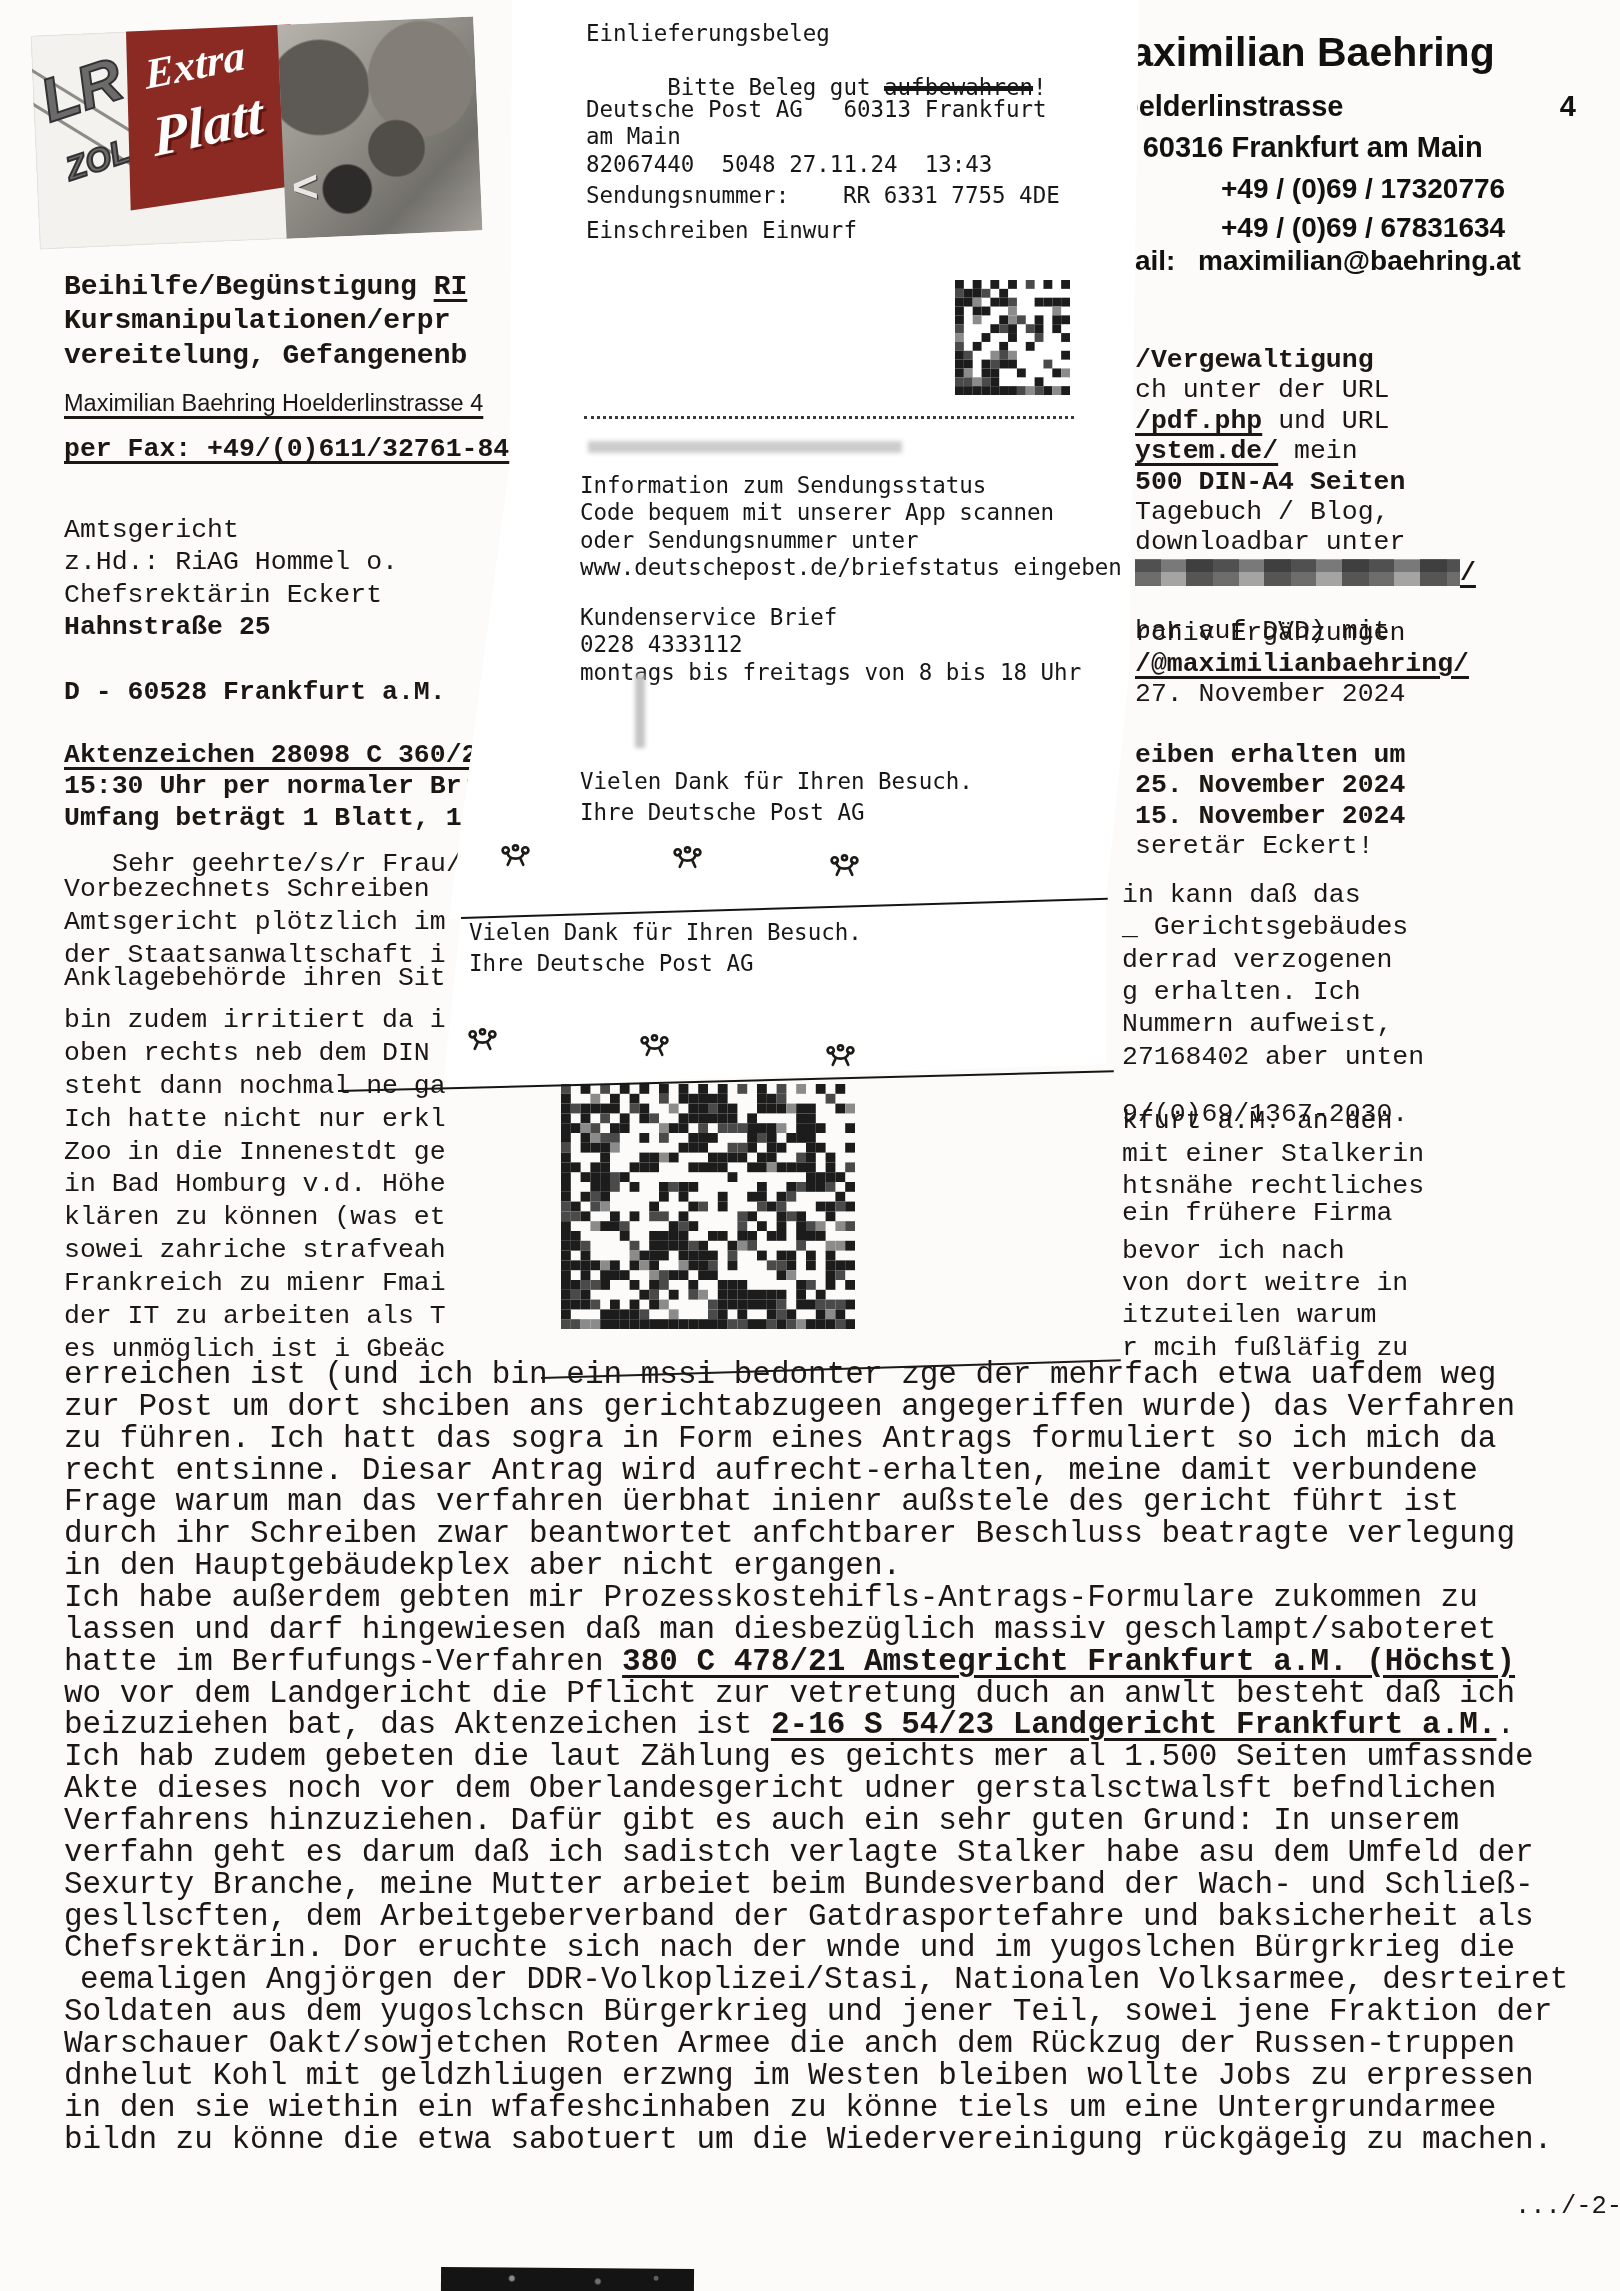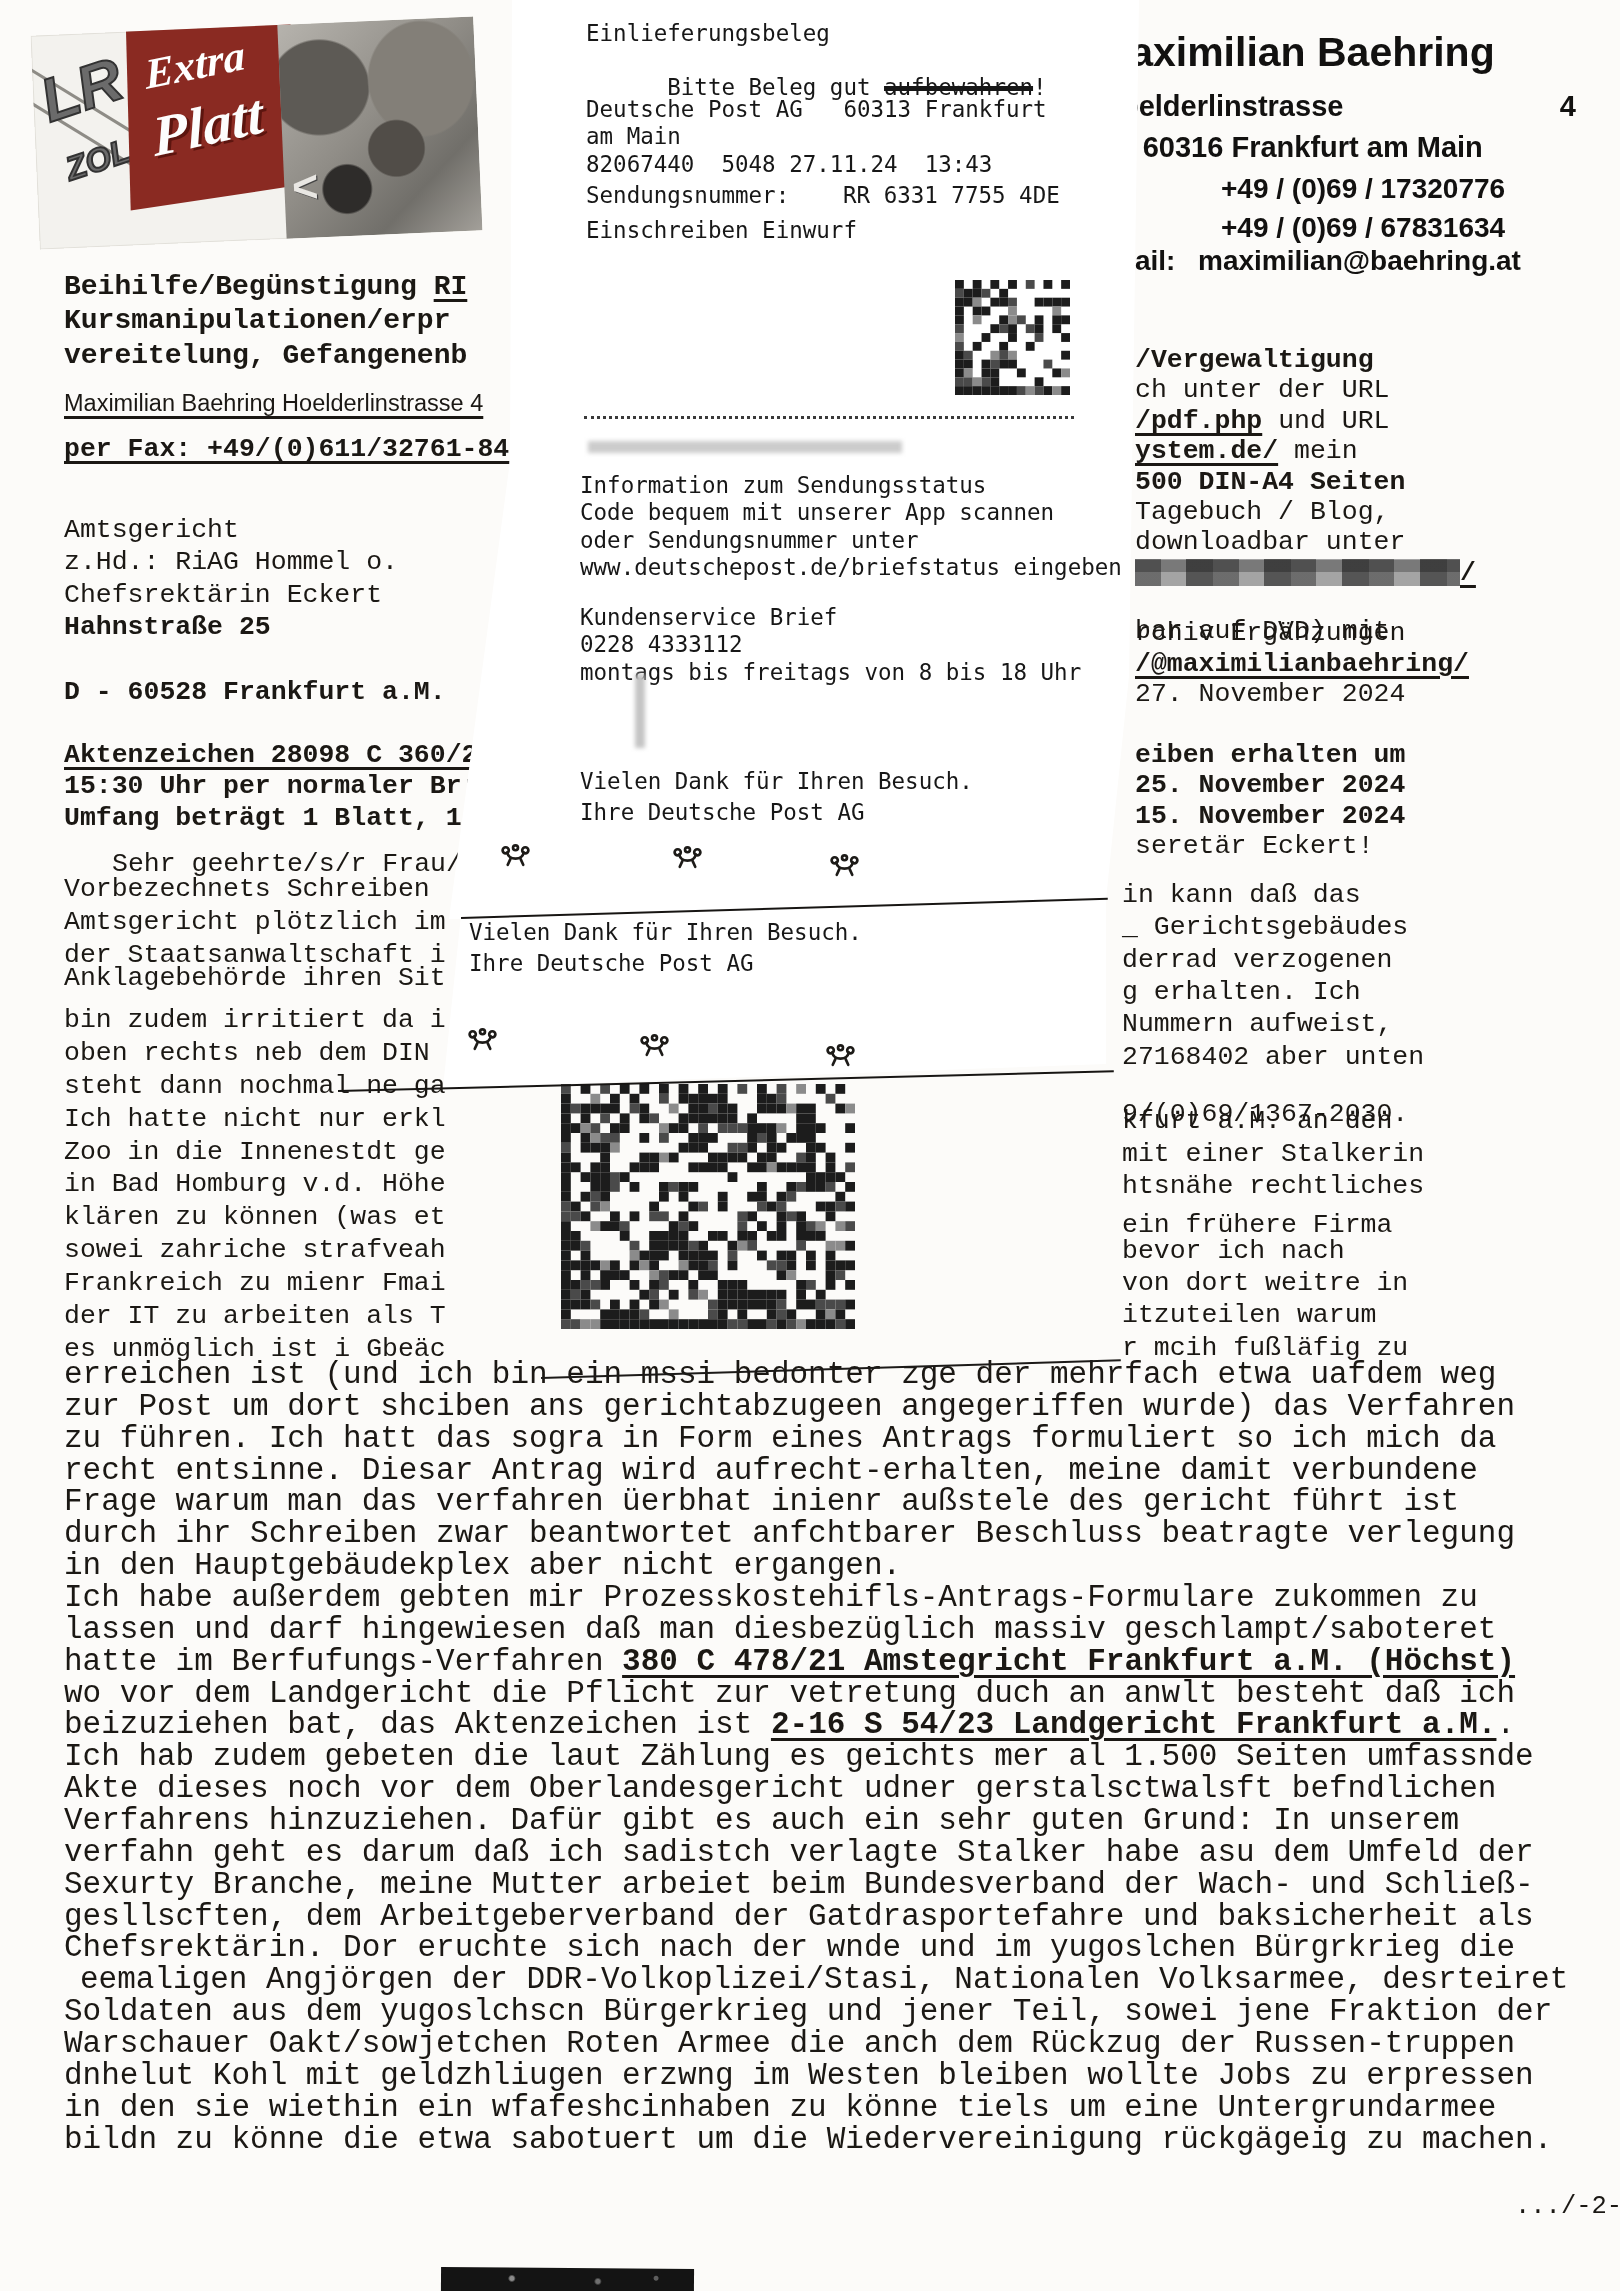--- a/index.html
+++ b/index.html
@@ -177,21 +177,21 @@
       <div class="tline" style="top: 0px;"><span>in kann daß das</span></div>
       <div class="tline" style="top: 32px;"><span>_ Gerichtsgebäudes</span></div>
       <div class="tline" style="top: 65px;"><span>derrad verzogenen</span></div>
       <div class="tline" style="top: 97px;"><span>g erhalten. Ich</span></div>
       <div class="tline" style="top: 129px;"><span>Nummern aufweist,</span></div>
       <div class="tline" style="top: 162px;"><span>27168402 aber unten</span></div>
       <div class="tline" style="top: 202px; margin-top: 17px;"><span>9/(0)69/1367-2030.</span></div>
       <div class="tline" style="top: 226px;"><span>kfurt a.M. an den</span></div>
       <div class="tline" style="top: 259px;"><span>mit einer Stalkerin</span></div>
       <div class="tline" style="top: 291px;"><span>htsnähe rechtliches</span></div>
-      <div class="tline" style="top: 330px;"><span>ein frühere Firma</span></div>
+      <div class="tline" style="top: 318px;"><span>ein frühere Firma</span></div>
       <div class="tline" style="top: 356px;"><span>bevor ich nach</span></div>
       <div class="tline" style="top: 388px;"><span>von dort weitre in</span></div>
       <div class="tline" style="top: 420px;"><span>itzuteilen warum</span></div>
       <div class="tline" style="top: 453px;"><span>r mcih fußläfig zu</span></div>
     </div>
 
   <div class="abs" id="qr-big"><svg xmlns="http://www.w3.org/2000/svg" width="294" height="245" viewBox="0 0 300 250">
         <rect x="0" y="0" width="10" height="10" fill="#4a4a4a"></rect>
         <rect x="20" y="0" width="10" height="10" fill="#1c1c1c"></rect>
         <rect x="40" y="0" width="10" height="10" fill="#4a4a4a"></rect>

